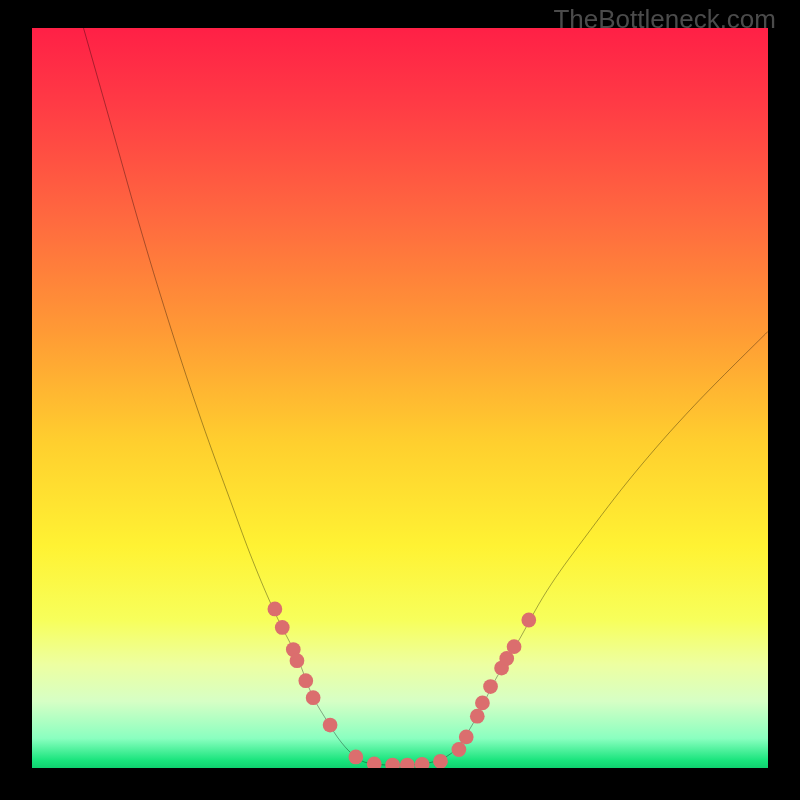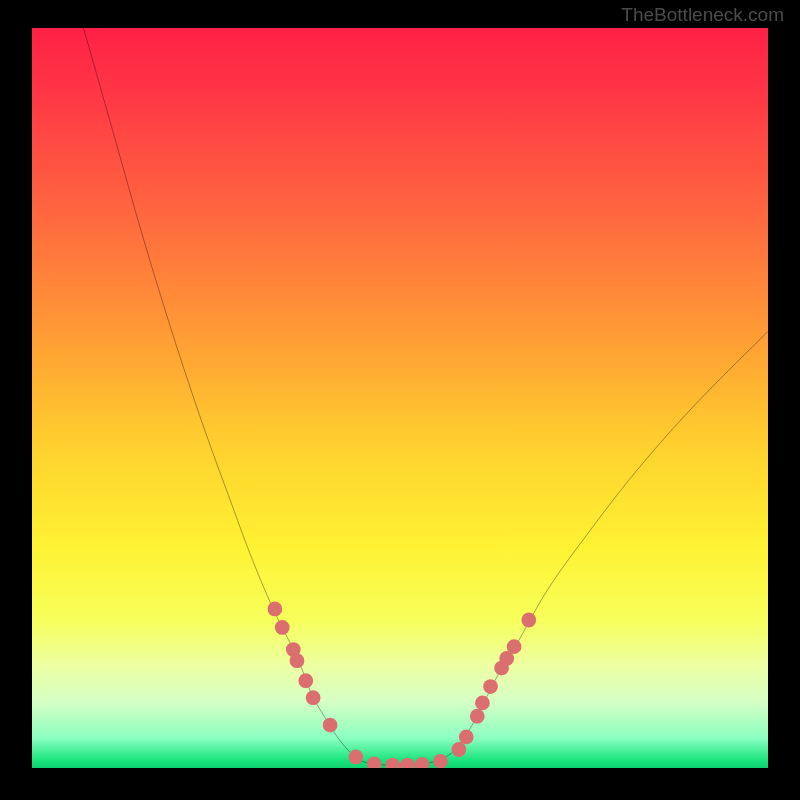--- a/index.html
+++ b/index.html
@@ -12,23 +12,23 @@
   }
   .frame {
     position: relative;
     width: 800px;
     height: 800px;
     background: #000;
   }
   .watermark {
     position: absolute;
     top: 4px;
-    right: 16px;
+    right: 24px;
     color: #4b4b4b;
-    font-size: 19px;
+    font-size: 26px;
     font-weight: 500;
     z-index: 5;
     user-select: none;
   }
   .plot {
     position: absolute;
     left: 32px;
     top: 28px;
     width: 736px;
     height: 740px;

